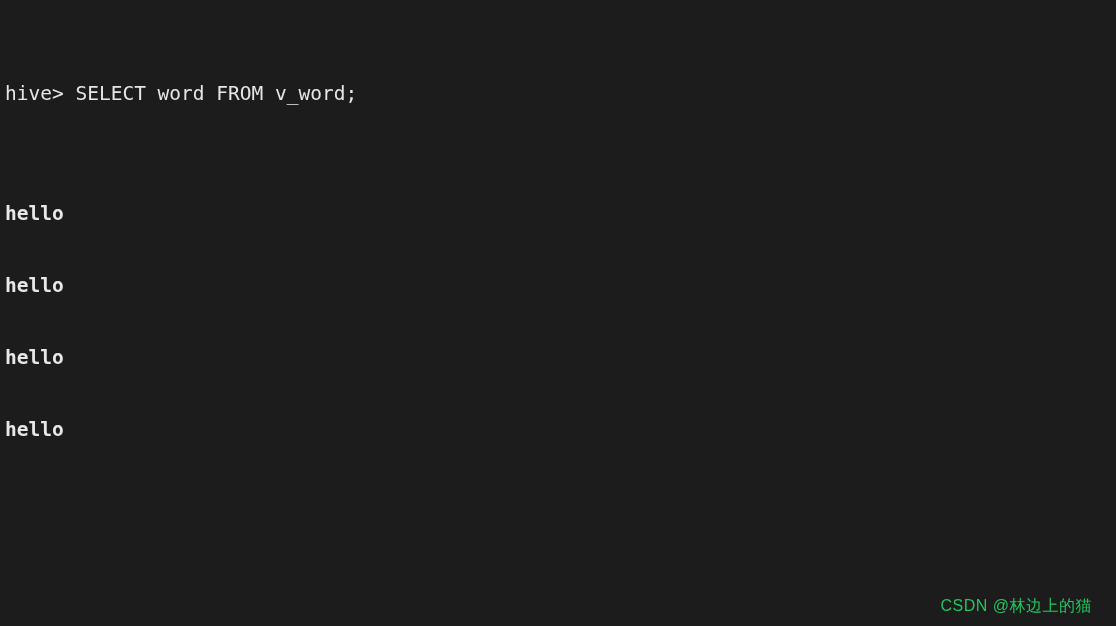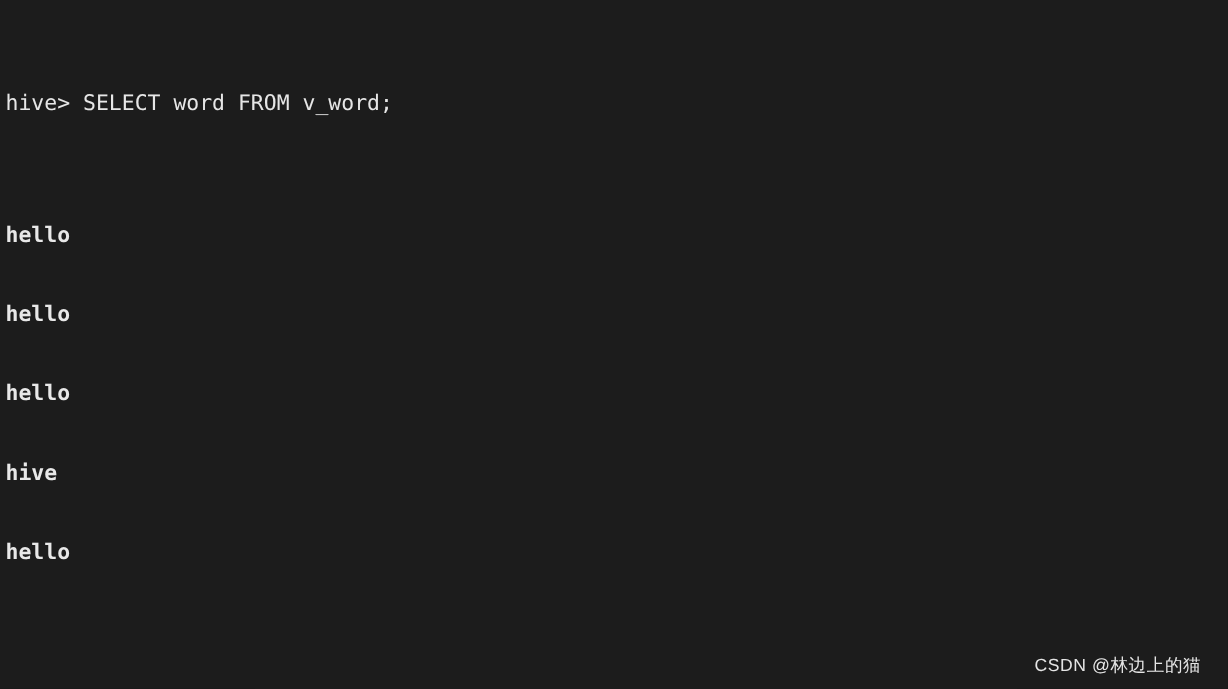--- a/index.html
+++ b/index.html
@@ -30,40 +30,39 @@
     color: #e6e6e6;
     letter-spacing: 0px;
   }
   .line.prompt-line { color: #e6e6e6; }
   .line.ok-line { color: #2fe07c; }
   .line.data-line { color: #e8e8e8; font-weight: bold; }
   #watermark {
     position: absolute;
     right: 24px;
     bottom: 8px;
-    color: #e5e5e5;
+    color: #22c55e;
     font-family: "Liberation Sans", "DejaVu Sans", sans-serif;
     font-size: 16px;
     letter-spacing: 0.5px;
     white-space: pre;
   }
 </style>
 </head>
 <body>
 
 <div id="terminal">
   <div id="screen">
 
     <div class="line prompt-line">hive&gt; SELECT word FROM v_word;</div>
 
 
     <div class="line data-line">hello</div>
     <div class="line data-line">hello</div>
     <div class="line data-line">hello</div>
-    <div class="line data-line">hive</div>
     <div class="line data-line">hello</div>
     
     
     
     
     
     
     
     
     

